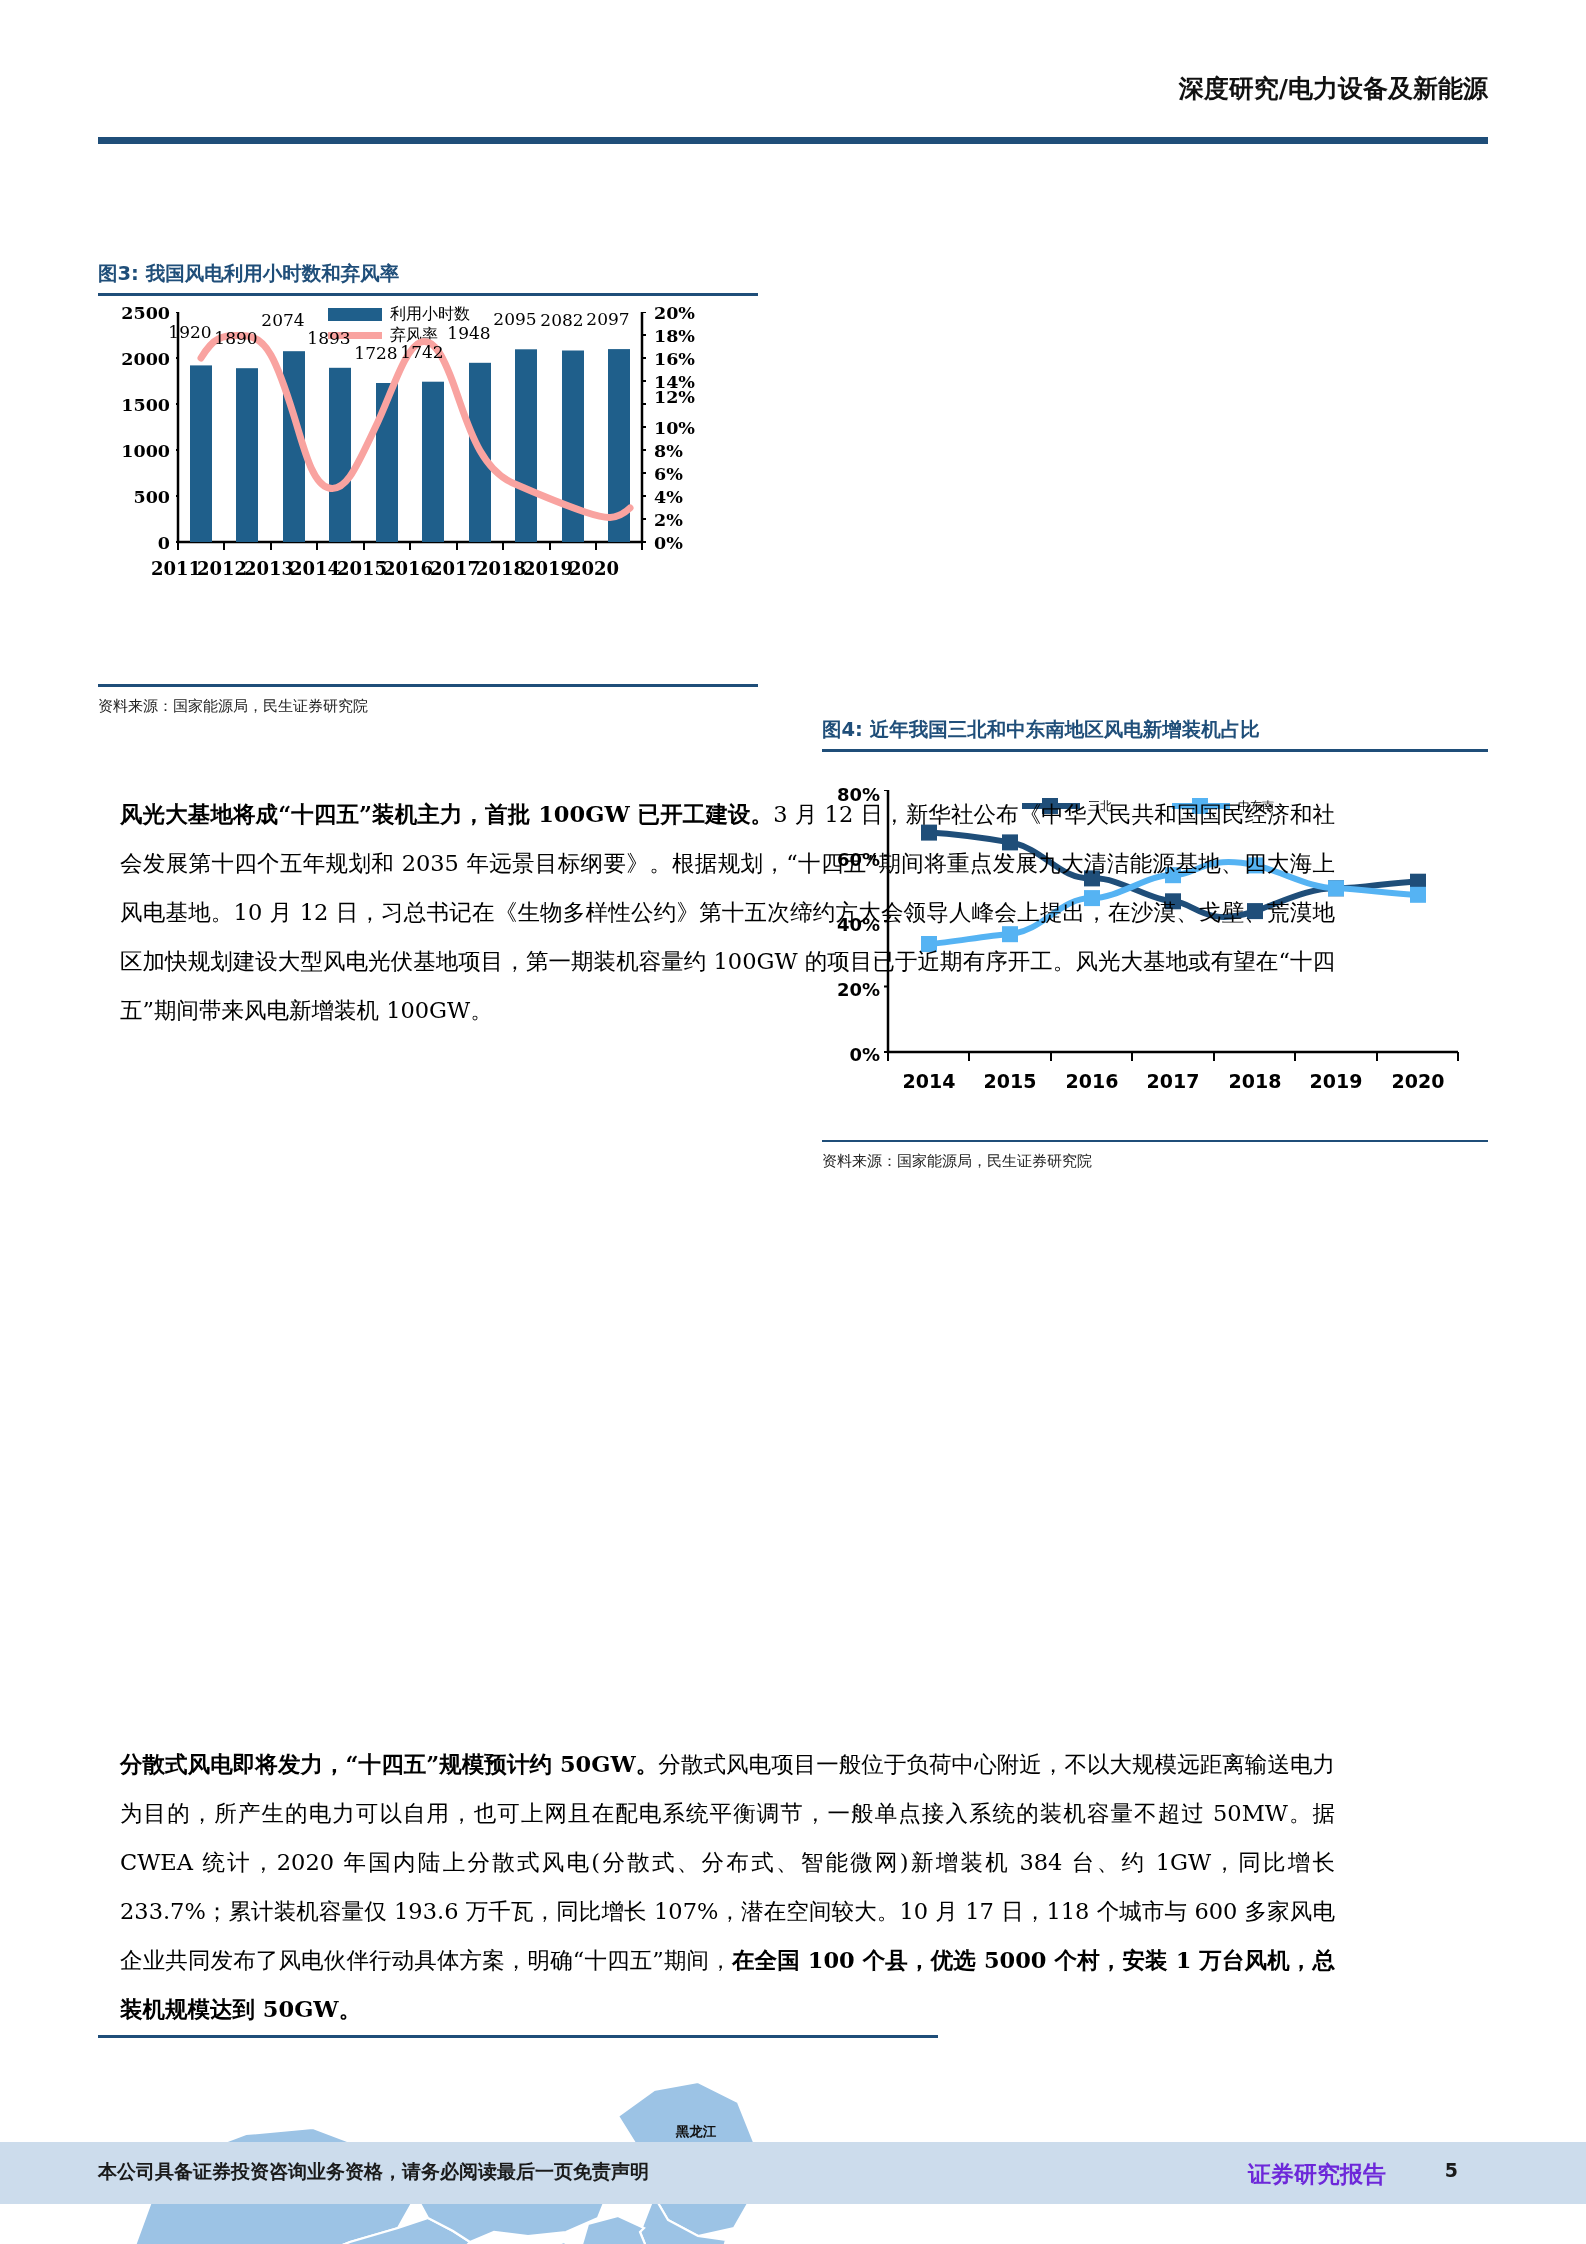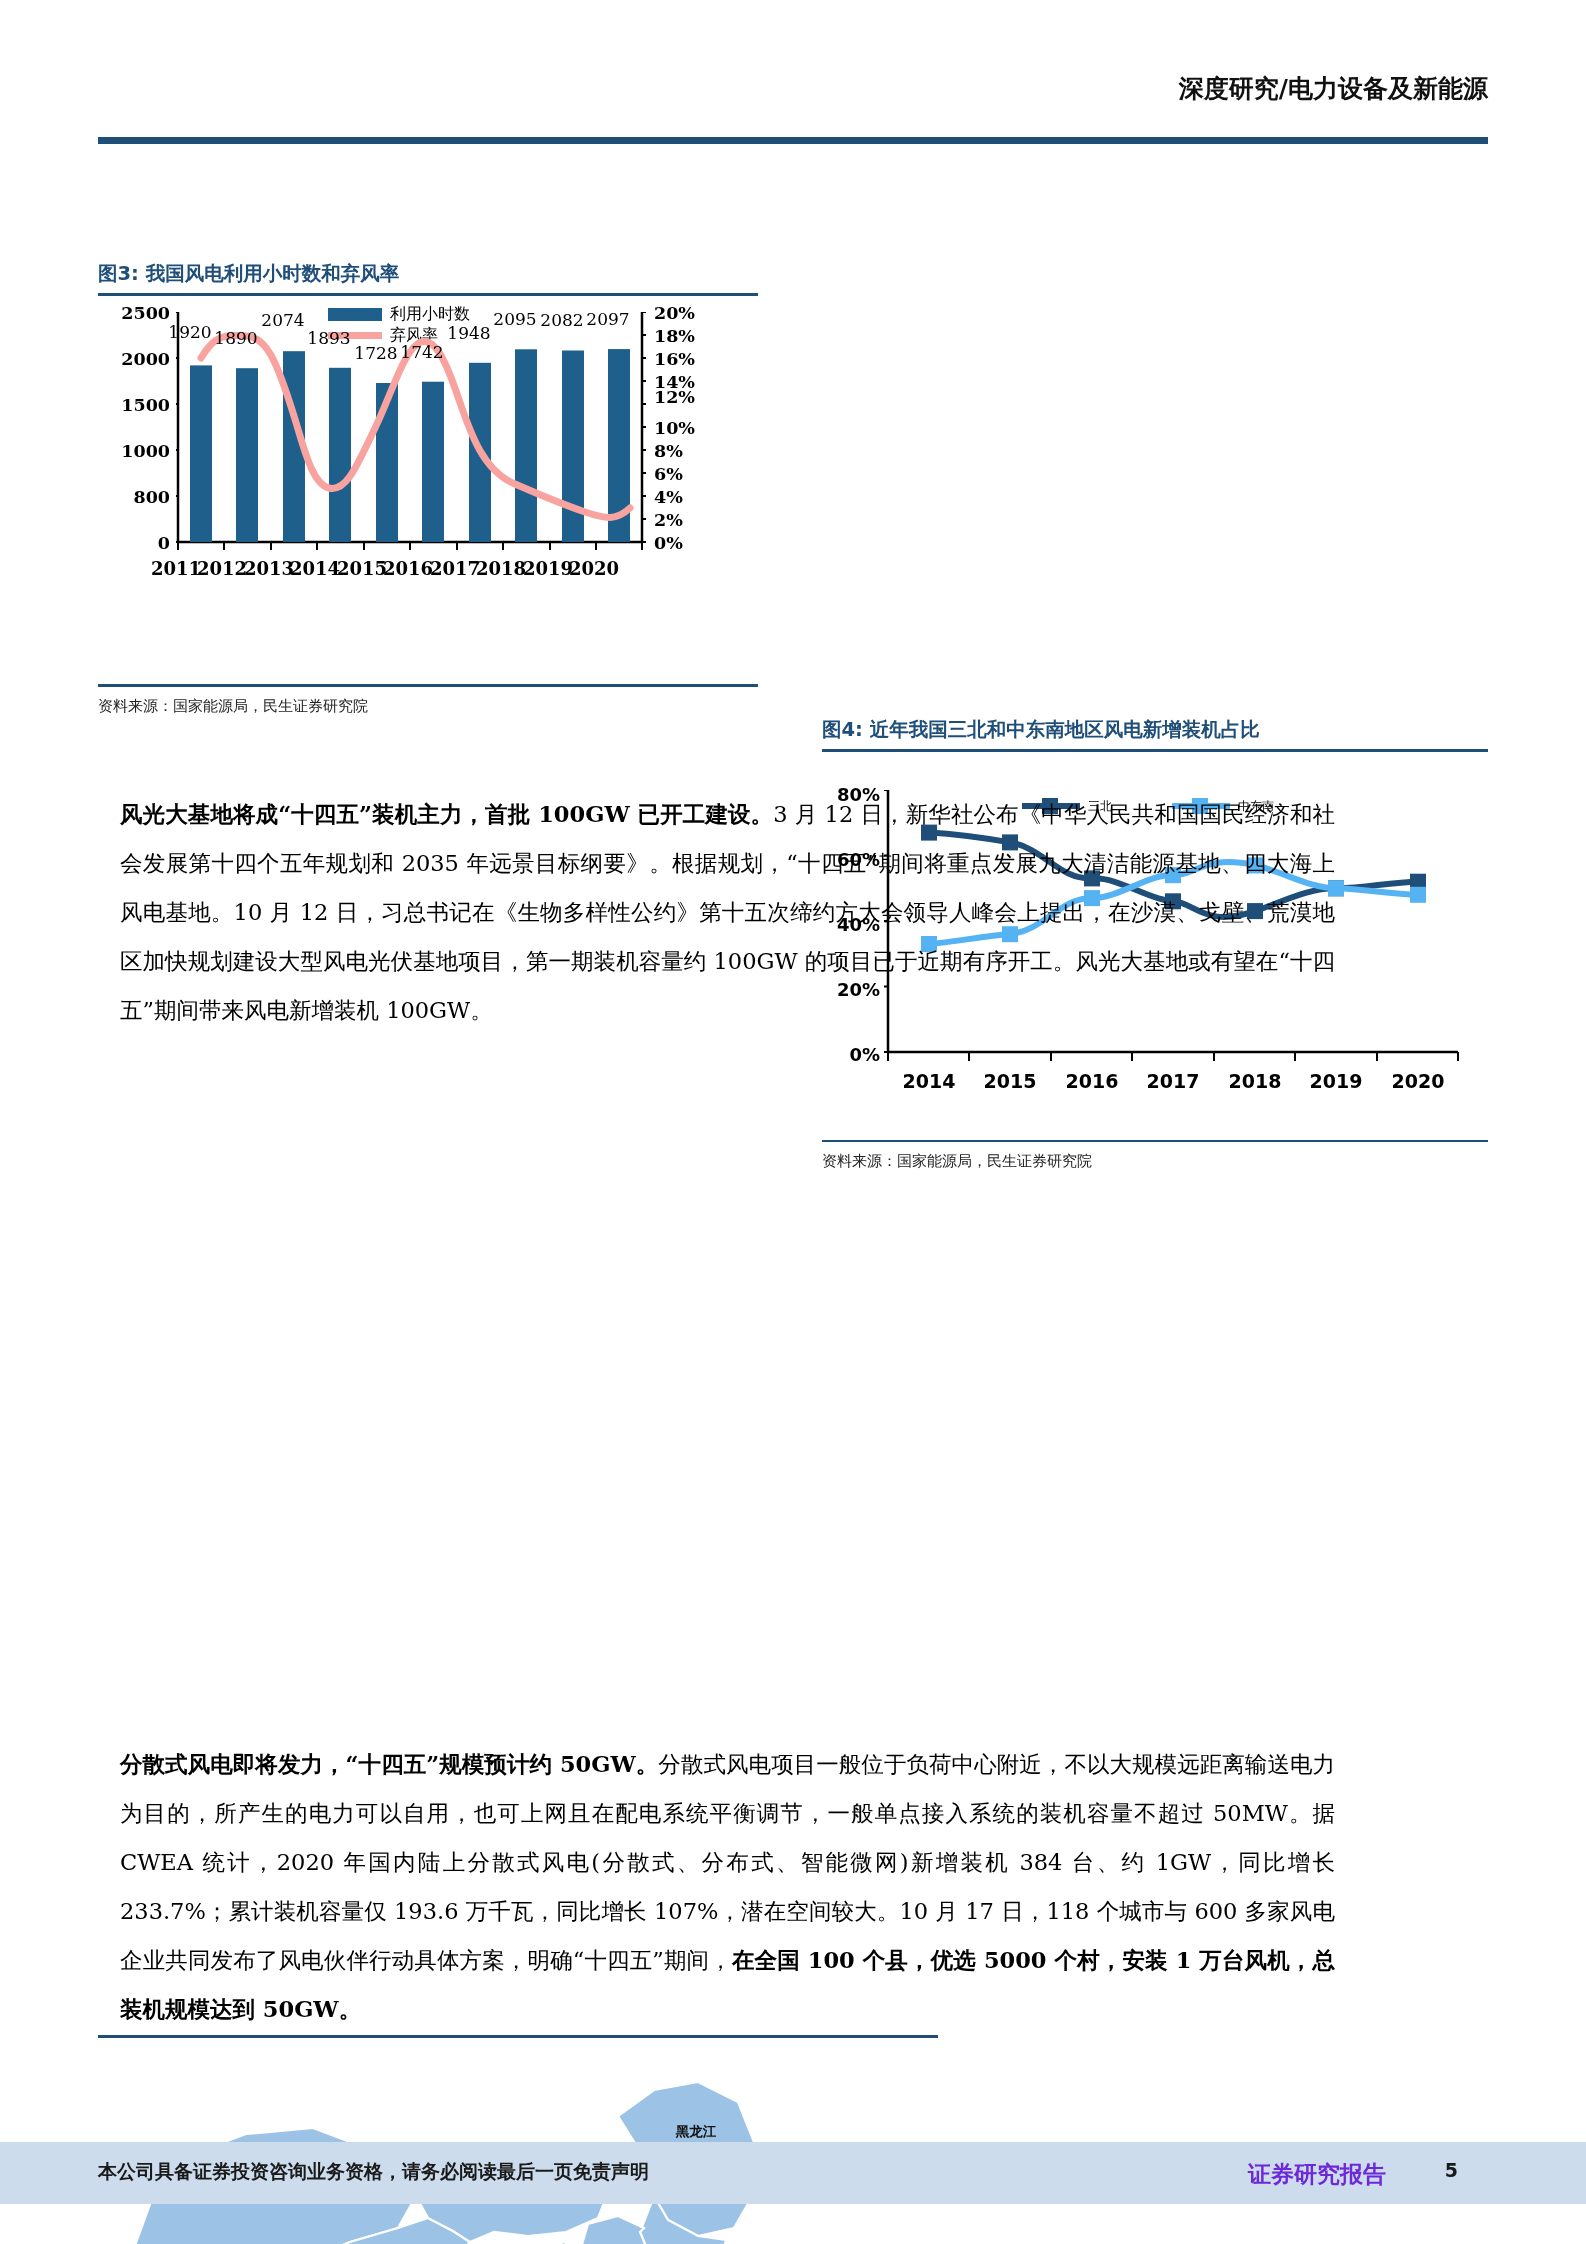--- a/index.html
+++ b/index.html
@@ -112,21 +112,21 @@
           <div class="c3-leg-swatch-bar"></div>
           <div class="c3-leg-label">利用小时数</div>
         </div>
         <div class="c3-leg-row">
           <div class="c3-leg-swatch-line"></div>
           <div class="c3-leg-label">弃风率</div>
         </div>
       </div>
 
       <div class="ytl" style="left:0px;top:231px;width:72px;">0</div>
-      <div class="ytl" style="left:0px;top:185px;width:72px;">800</div>
+      <div class="ytl" style="left:0px;top:185px;width:72px;">500</div>
       <div class="ytl" style="left:0px;top:139px;width:72px;">1000</div>
       <div class="ytl" style="left:0px;top:93px;width:72px;">1500</div>
       <div class="ytl" style="left:0px;top:47px;width:72px;">2000</div>
       <div class="ytl" style="left:0px;top:1px;width:72px;">2500</div>
 
       <div class="ytr" style="left:556px;top:231px;">0%</div>
       <div class="ytr" style="left:556px;top:208px;">2%</div>
       <div class="ytr" style="left:556px;top:185px;">4%</div>
       <div class="ytr" style="left:556px;top:162px;">6%</div>
       <div class="ytr" style="left:556px;top:139px;">8%</div>

